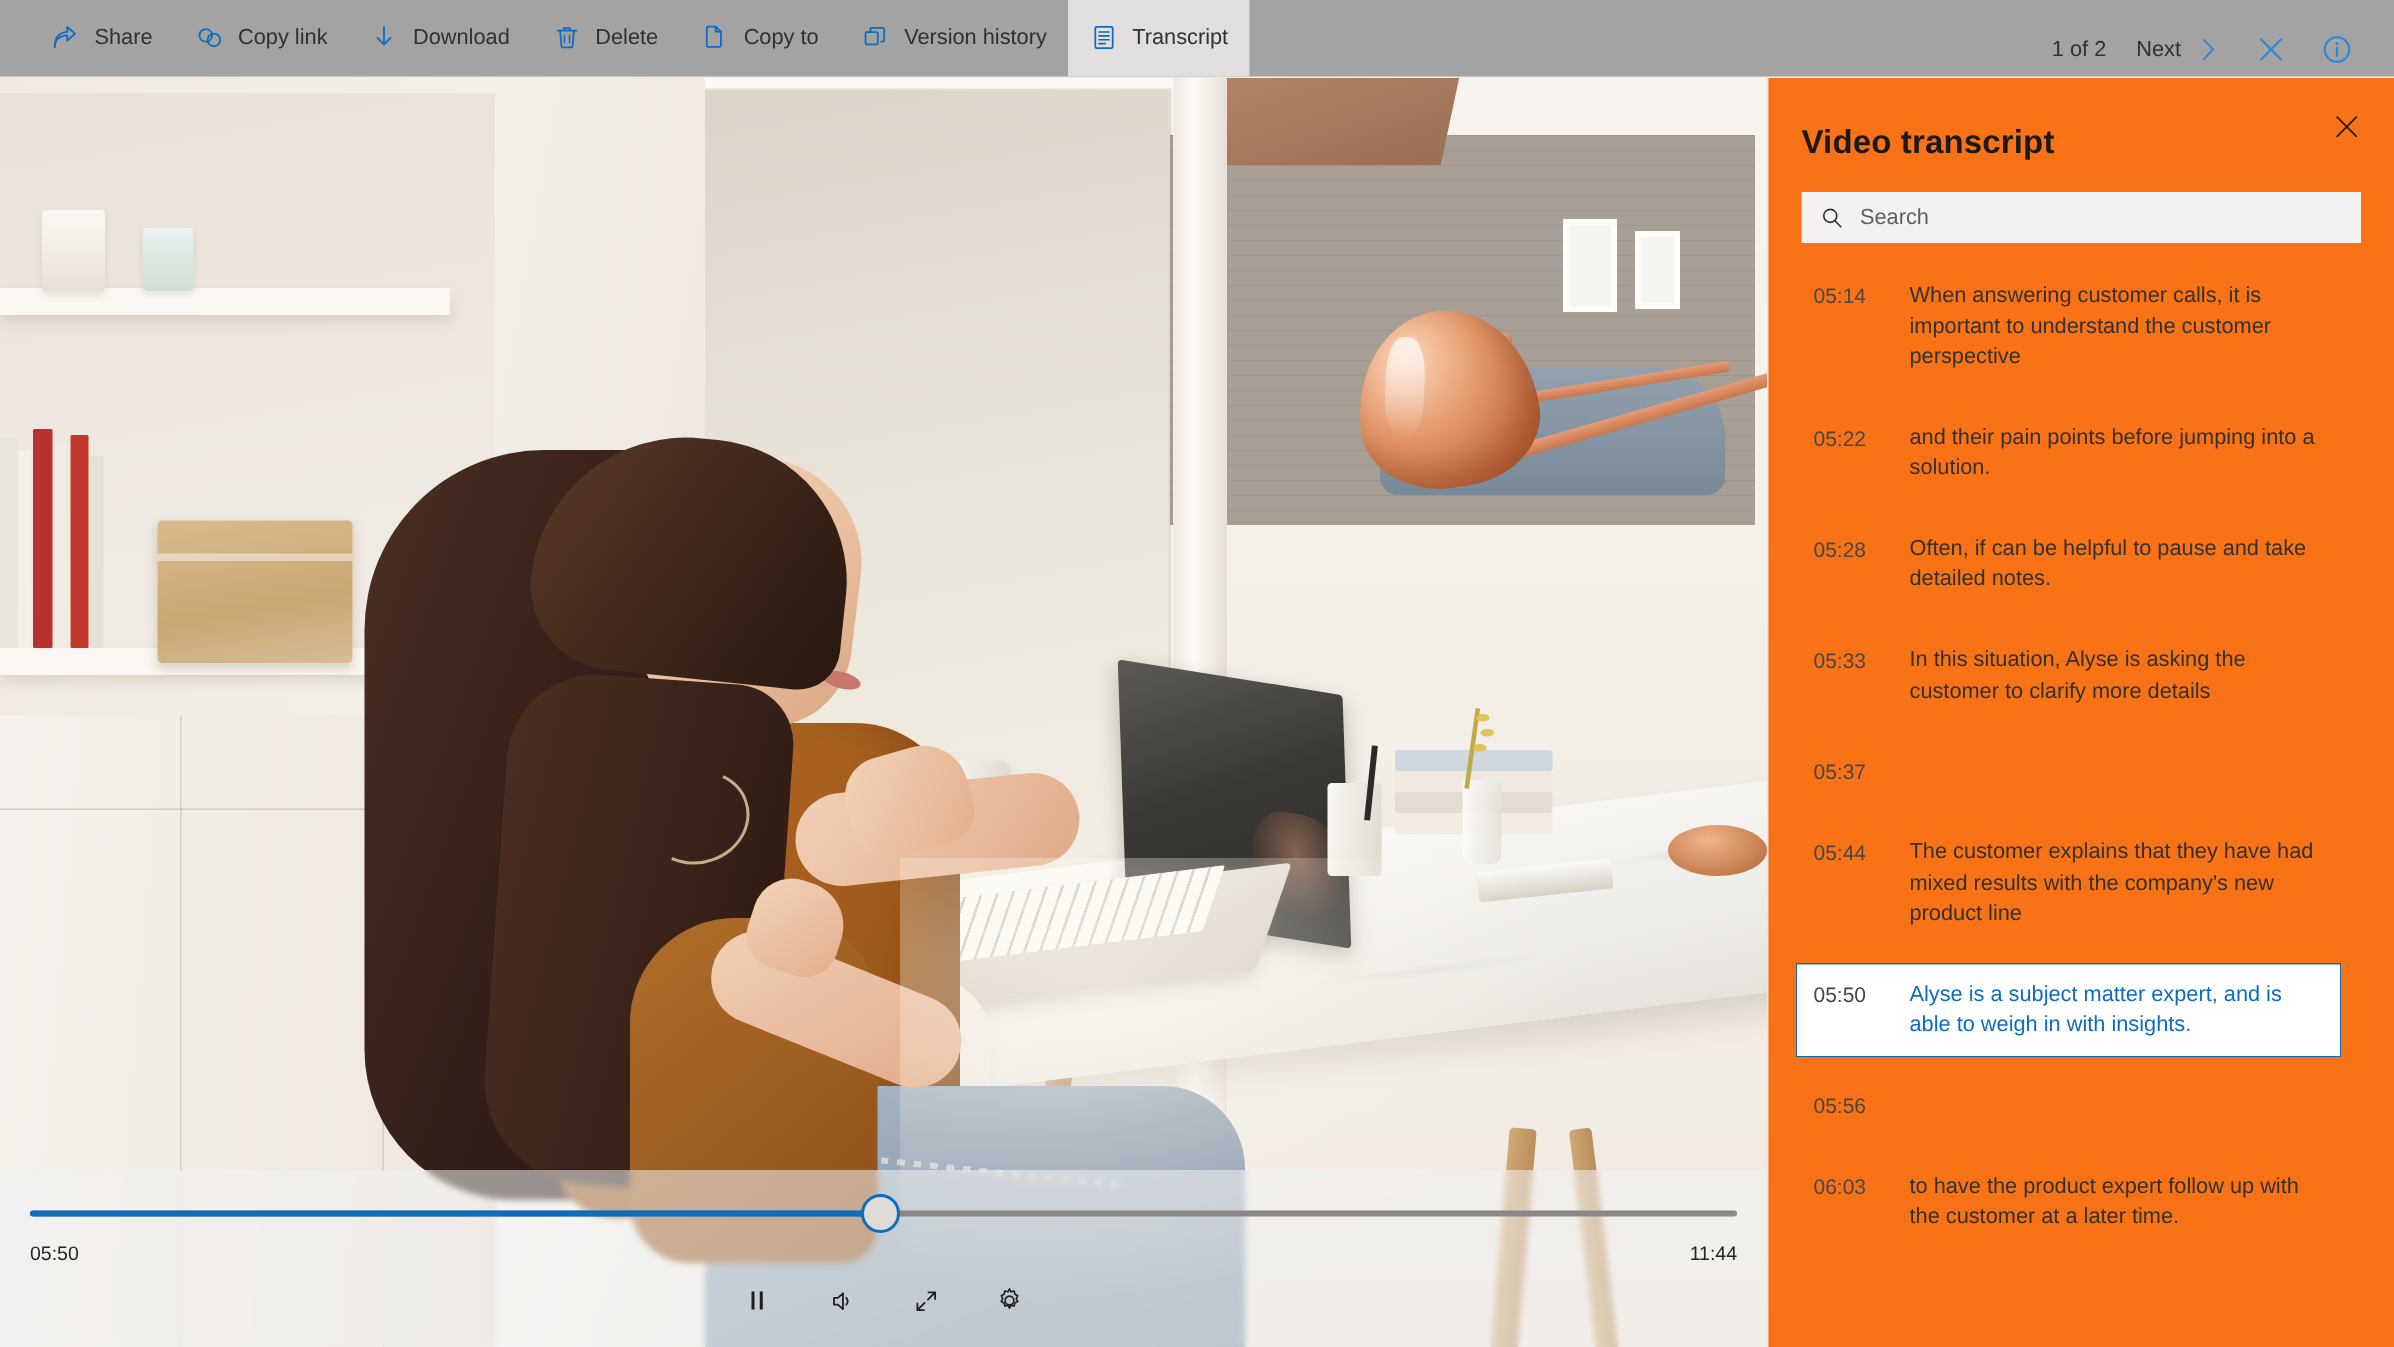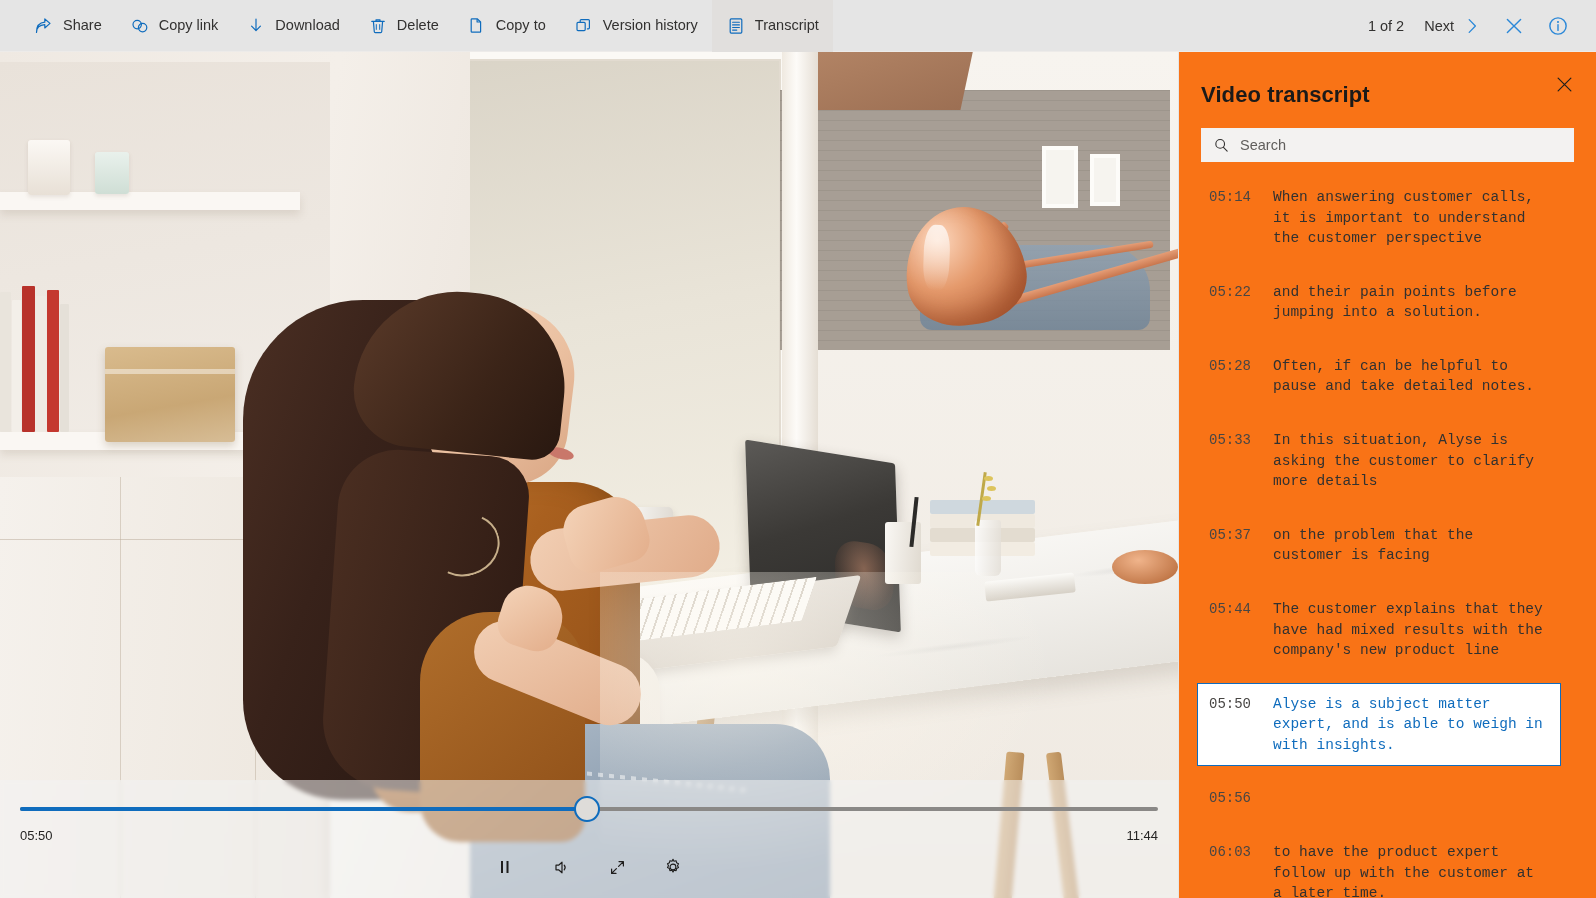--- a/index.html
+++ b/index.html
@@ -9,22 +9,22 @@
     font-family: "Liberation Sans", sans-serif;
     background: #ffffff;
   }
 
   
   #app { position: relative; width: 1596px; height: 898px; }
 
   .cmdbar {
     position: absolute; top: 0; left: 0;
     width: 1596px; height: 52px;
-    background: #e5e5e5;
-    display: flex; align-items: center;
+    background: #a3a3a3;
+    display: flex; align-items: flex-end;
     border-bottom: 1px solid #edebe9;
   }
   .cmd-left { display: flex; align-items: center; height: 52px; padding-left: 20px; }
   .cmd-right { margin-left: auto; display: flex; align-items: center; height: 36px; padding-right: 16px; }
 
   .cmd-btn {
     display: flex; align-items: center; gap: 9px;
     height: 52px; padding: 0 14px;
     cursor: pointer; white-space: nowrap;
   }
@@ -474,21 +474,20 @@
     flex: 1; border: none; outline: none; background: transparent;
     font-family: "Liberation Sans", sans-serif;
     font-size: 14.5px; color: #323130;
   }
   .search-input::placeholder { color: #605e5c; }
 
   .lines {
     flex: 1 1 auto;
     overflow-y: auto;
     padding: 14px 35px 10px 18px;
-    font-family: Liberation Mono, monospace;
   }
   .lines::-webkit-scrollbar { width: 8px; }
   .lines::-webkit-scrollbar-thumb { background: #c8c6c4; border-radius: 4px; }
 
   .line {
     display: flex; gap: 16px;
     padding: 10px 10px 10px 11px;
     margin-bottom: 11px;
     border: 1px solid transparent;
     cursor: pointer;
@@ -784,21 +783,20 @@
         <div class="line">
           <div class="ts">05:28</div>
           <div class="tx">Often, if can be helpful to pause and take detailed notes.</div>
         </div>
         <div class="line">
           <div class="ts">05:33</div>
           <div class="tx">In this situation, Alyse is asking the customer to clarify more details</div>
         </div>
         <div class="line">
           <div class="ts">05:37</div>
-          <div class="tx">on the problem that the customer is facing</div>
         </div>
         <div class="line">
           <div class="ts">05:44</div>
           <div class="tx">The customer explains that they have had mixed results with the company's new product line</div>
         </div>
         <div class="line current">
           <div class="ts">05:50</div>
           <div class="tx">Alyse is a subject matter expert, and is able to weigh in with insights.</div>
         </div>
         <div class="line">

